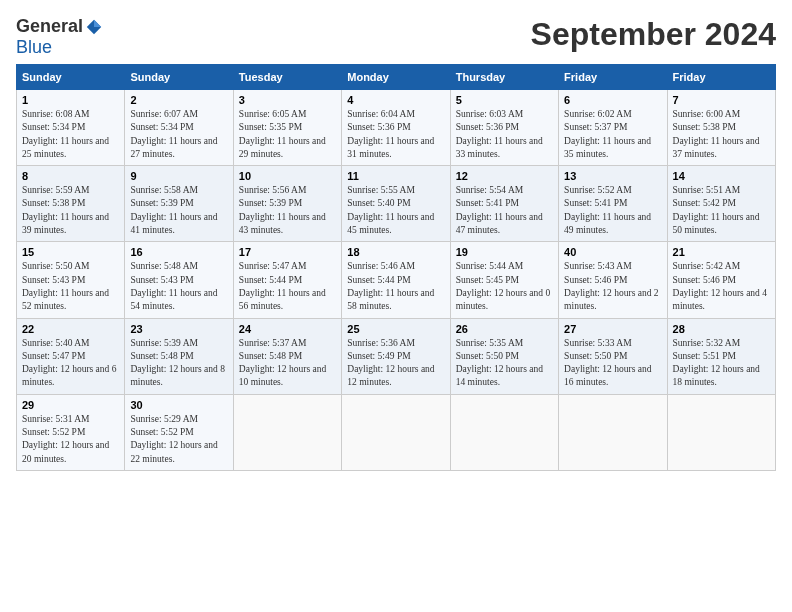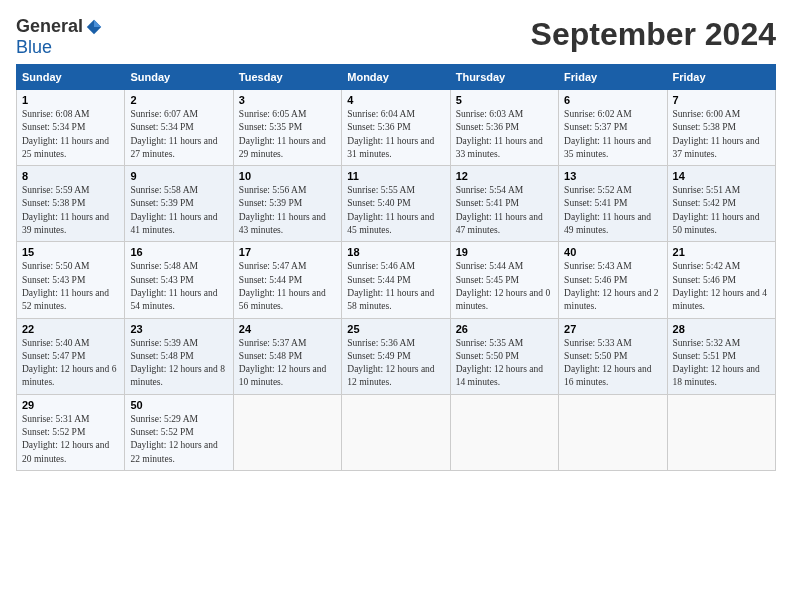--- a/index.html
+++ b/index.html
@@ -247,21 +247,21 @@
           <span class="day-number">28</span>
           <div class="day-info">Sunrise: 5:32 AM<br>Sunset: 5:51 PM<br>Daylight: 12 hours and 18 minutes.</div>
         </td>
       </tr>
       <tr>
         <td>
           <span class="day-number">29</span>
           <div class="day-info">Sunrise: 5:31 AM<br>Sunset: 5:52 PM<br>Daylight: 12 hours and 20 minutes.</div>
         </td>
         <td>
-          <span class="day-number">50</span>
+          <span class="day-number">30</span>
           <div class="day-info">Sunrise: 5:29 AM<br>Sunset: 5:52 PM<br>Daylight: 12 hours and 22 minutes.</div>
         </td>
         <td class="empty"></td>
         <td class="empty"></td>
         <td class="empty"></td>
         <td class="empty"></td>
         <td class="empty"></td>
       </tr>
     </tbody>
 </table>

